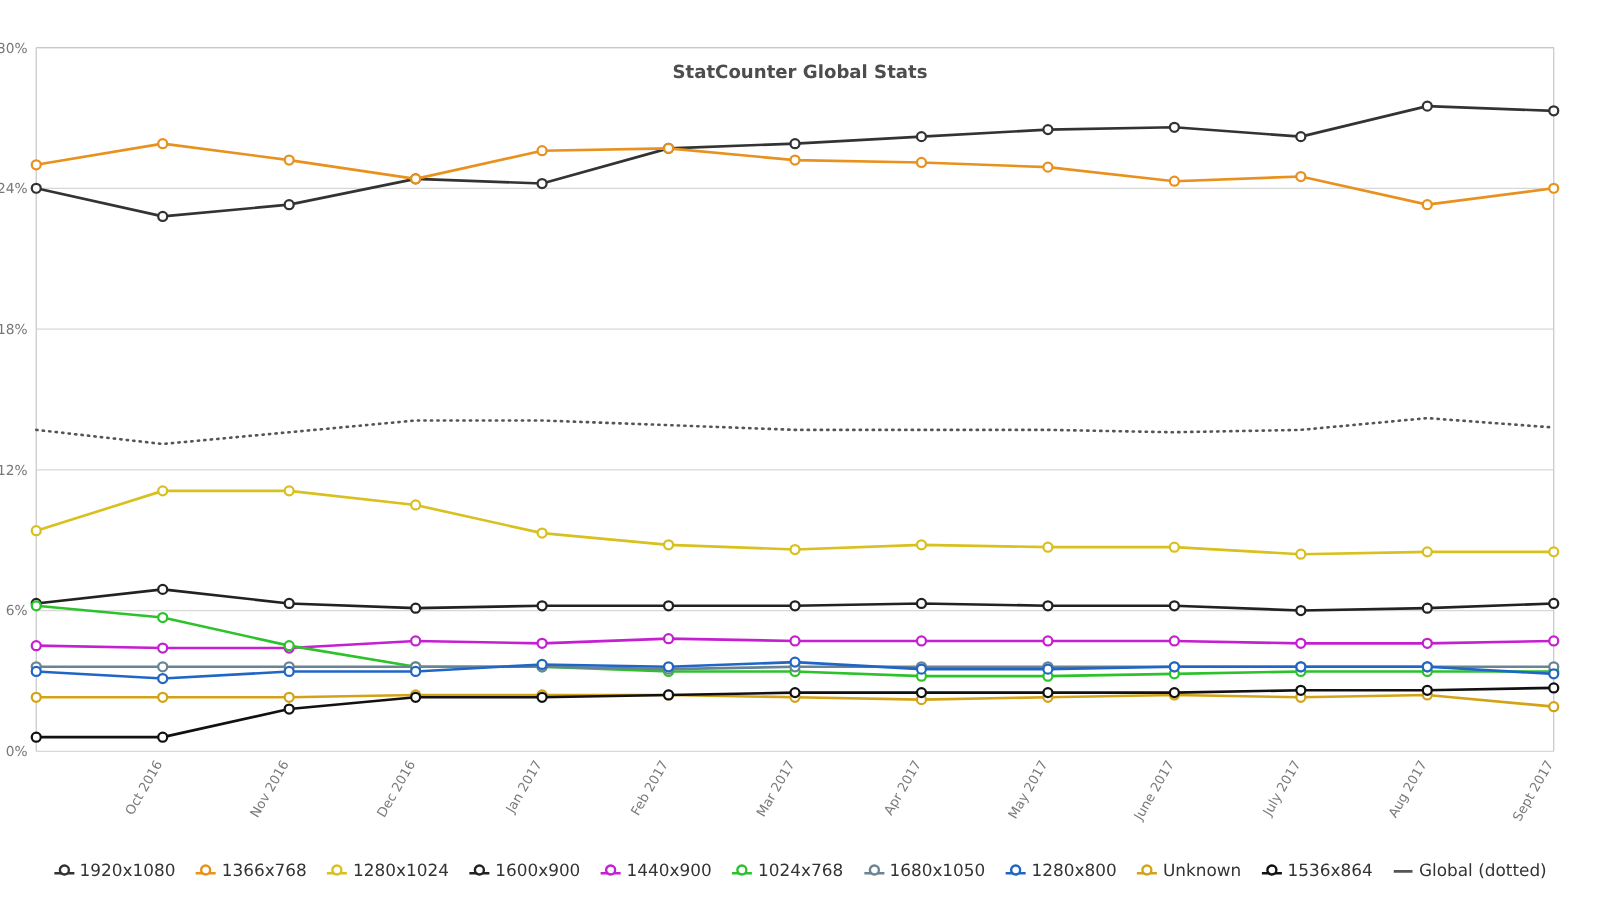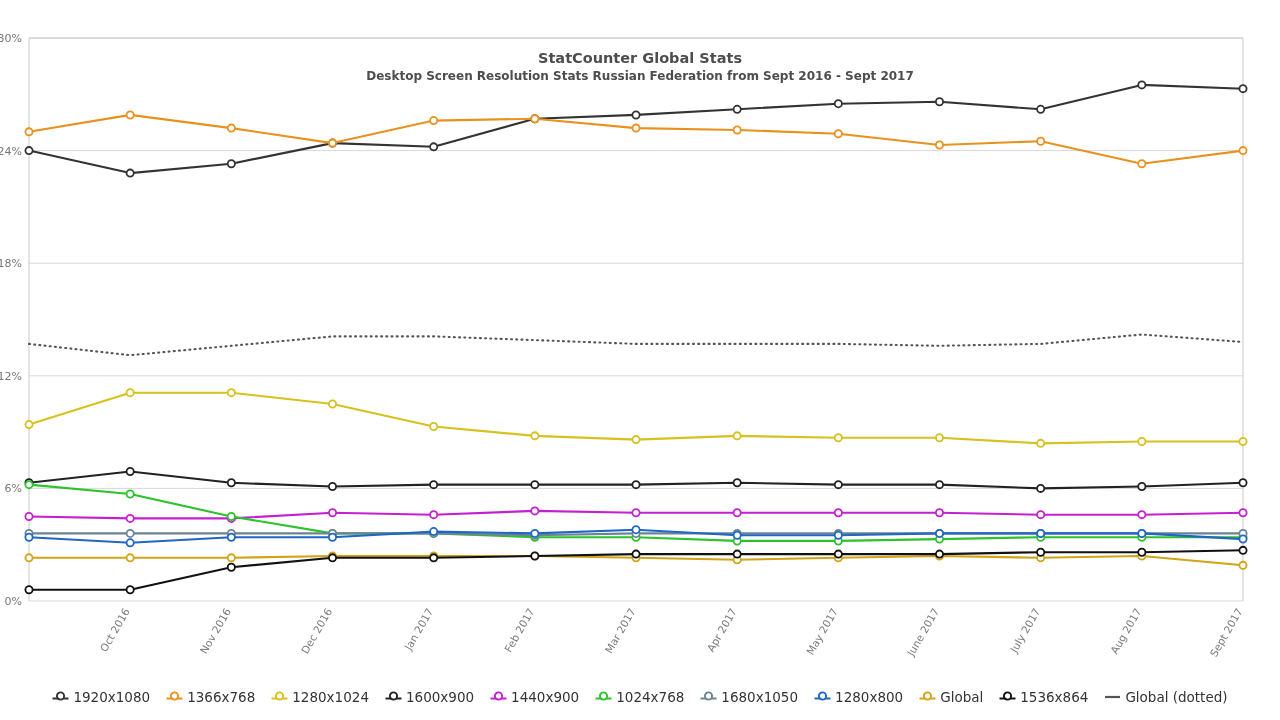--- a/index.html
+++ b/index.html
@@ -34,21 +34,20 @@
     pointer-events:none;opacity:.85;
   }
 </style>
 </head>
 <body>
 
 <div id="chart-root">
 
   <div class="hdr">
     <div class="title">StatCounter Global Stats</div>
-    <div class="subtitle">Desktop Screen Resolution Stats Russian Federation from Sept 2016 - Sept 2017</div>
   </div>
 
 
   <div id="plot-wrap">
     <svg id="plot" width="1280" height="680" viewBox="0 0 1280 680">
       <g id="gridlines">
           <line x1="29" y1="601" x2="1243" y2="601" class="grid"></line>
           <line x1="29" y1="488.4" x2="1243" y2="488.4" class="grid"></line>
           <line x1="29" y1="375.79999999999995" x2="1243" y2="375.79999999999995" class="grid"></line>
           <line x1="29" y1="263.2" x2="1243" y2="263.2" class="grid"></line>
@@ -303,21 +302,21 @@
           <line x1="0.5" y1="8.5" x2="16.5" y2="8.5" stroke="#2066c4" stroke-width="2"></line>
           <circle cx="8.5" cy="6" r="3.6" fill="#ffffff" stroke="#2066c4" stroke-width="1.9"></circle>
         </svg>
         <span class="legend-label">1280x800</span>
       </div>
       <div class="legend-item">
         <svg class="legend-mark" viewBox="0 0 17 14">
           <line x1="0.5" y1="8.5" x2="16.5" y2="8.5" stroke="#d3a317" stroke-width="2"></line>
           <circle cx="8.5" cy="6" r="3.6" fill="#ffffff" stroke="#d3a317" stroke-width="1.9"></circle>
         </svg>
-        <span class="legend-label">Global</span>
+        <span class="legend-label">Unknown</span>
       </div>
       <div class="legend-item">
         <svg class="legend-mark" viewBox="0 0 17 14">
           <line x1="0.5" y1="8.5" x2="16.5" y2="8.5" stroke="#111111" stroke-width="2"></line>
           <circle cx="8.5" cy="6" r="3.6" fill="#ffffff" stroke="#111111" stroke-width="1.9"></circle>
         </svg>
         <span class="legend-label">1536x864</span>
       </div>
       <div class="legend-item">
         <svg class="legend-mark" viewBox="0 0 17 14">

